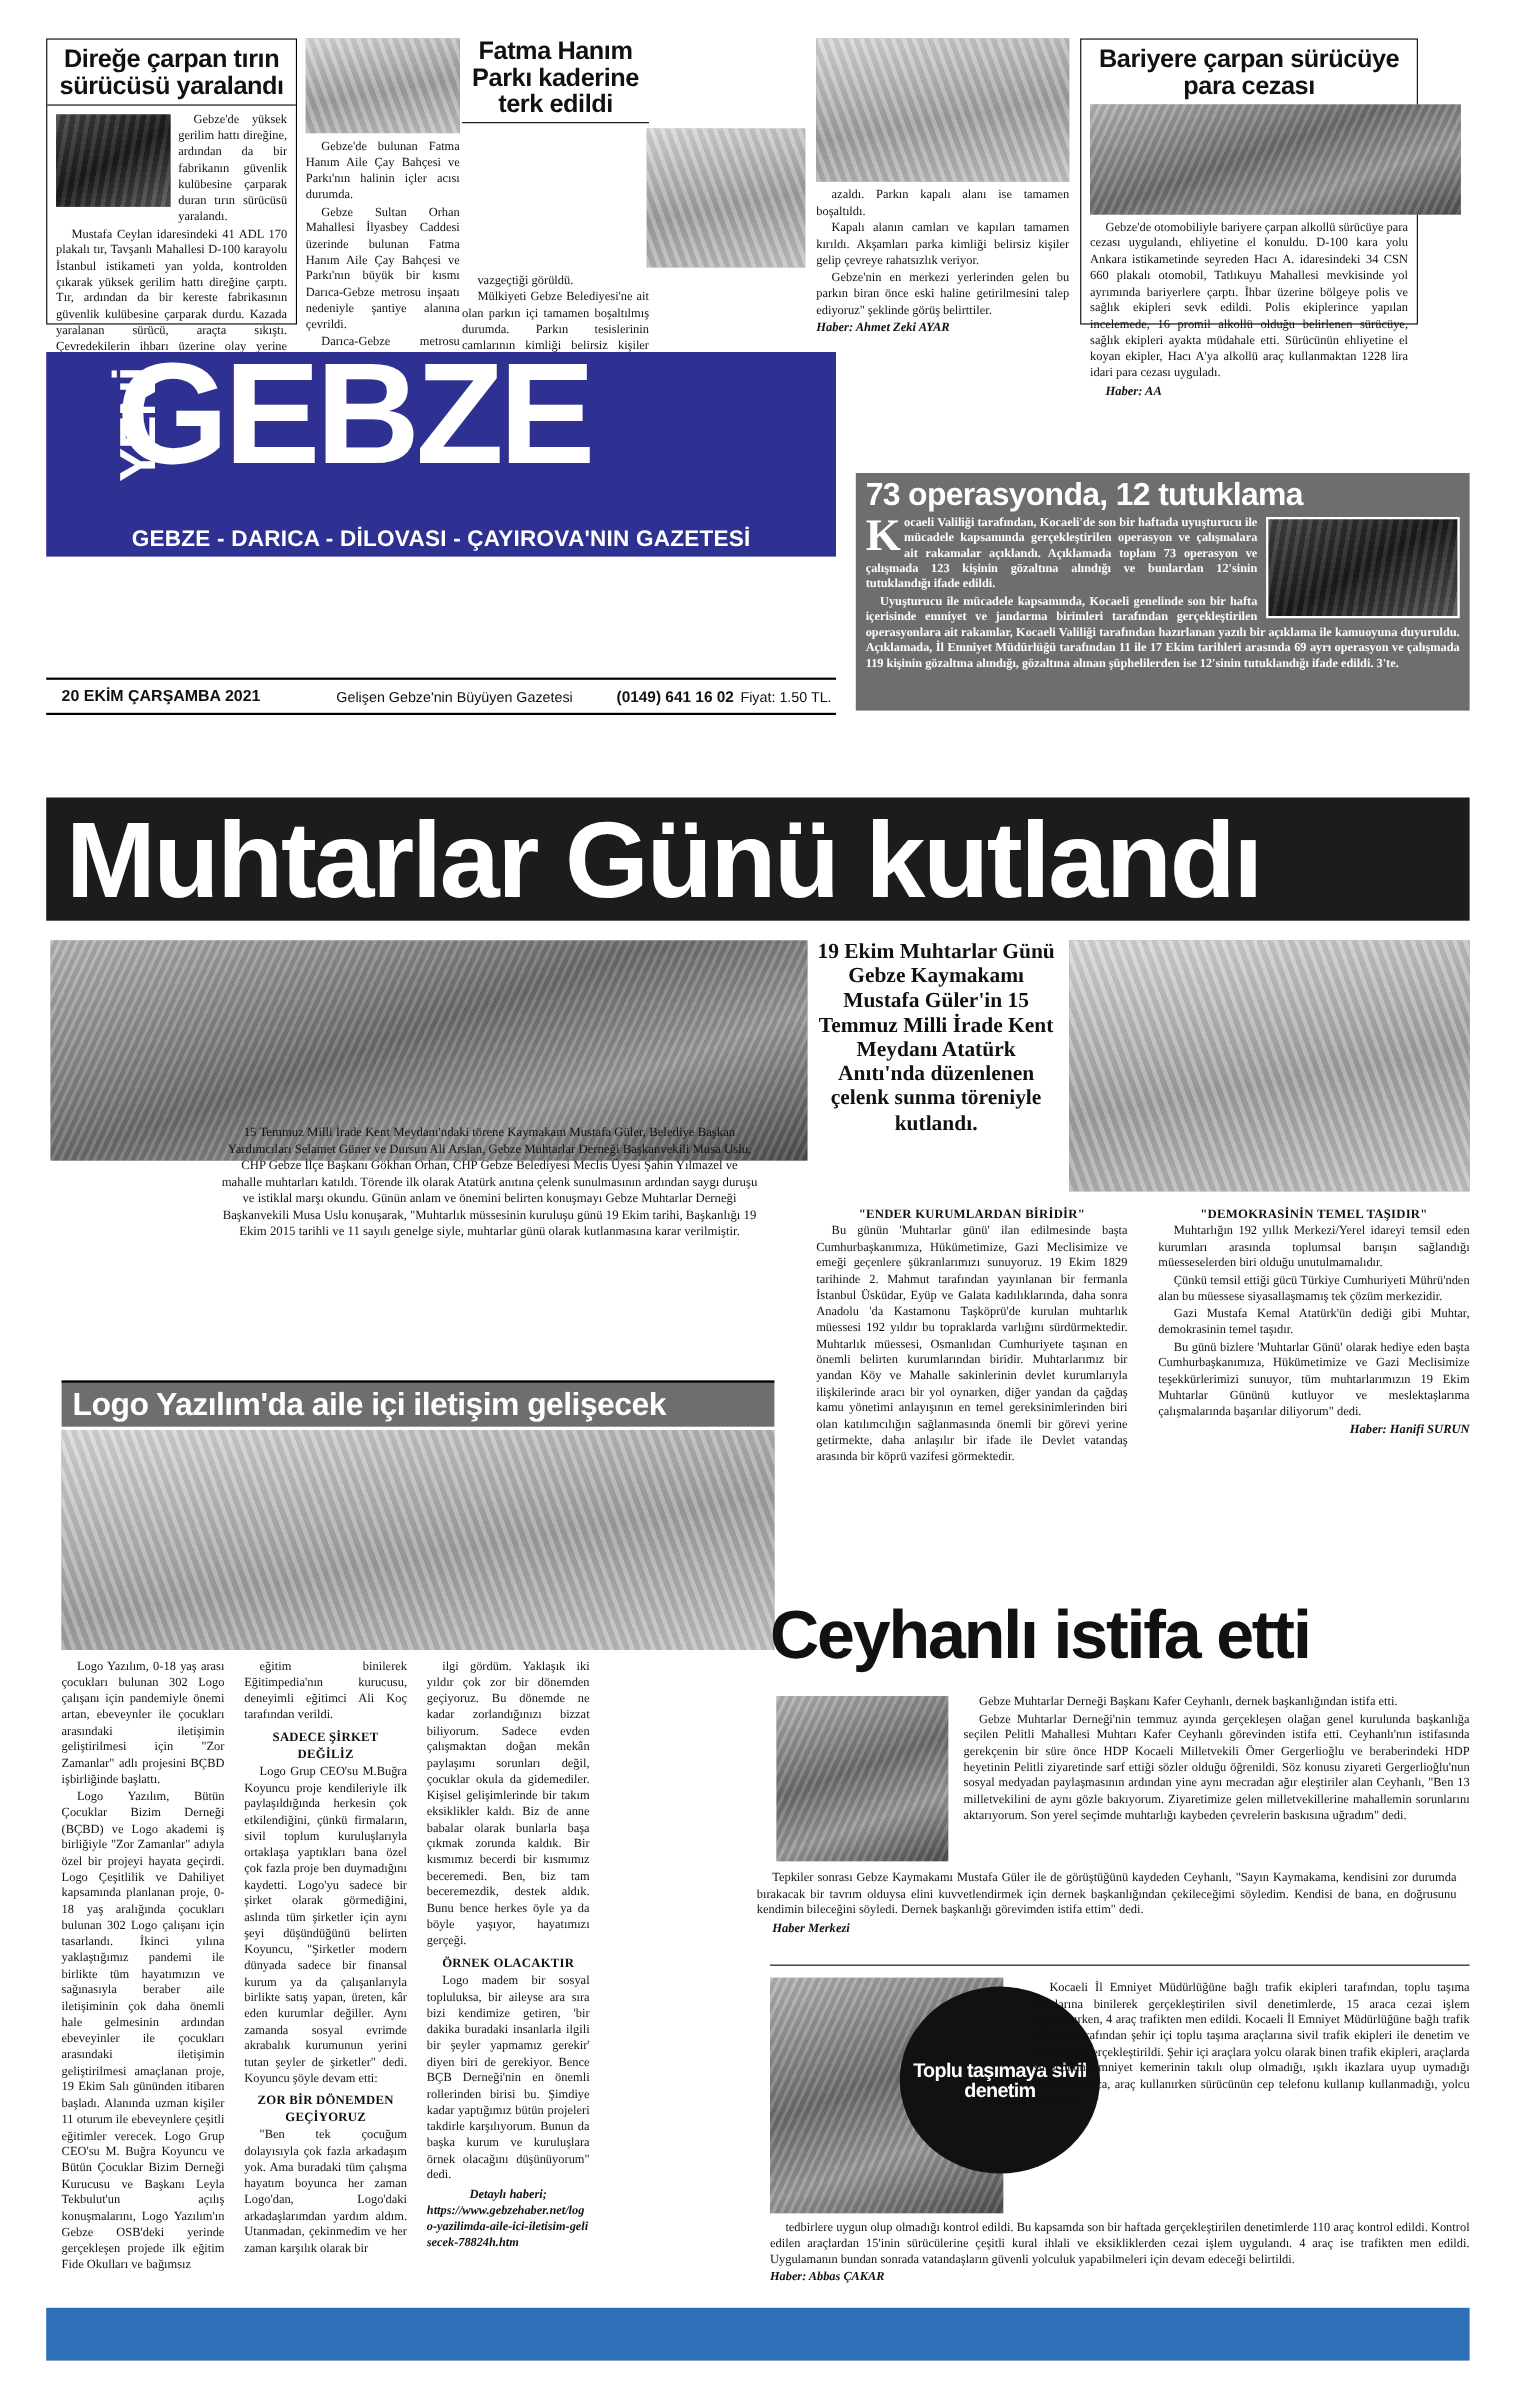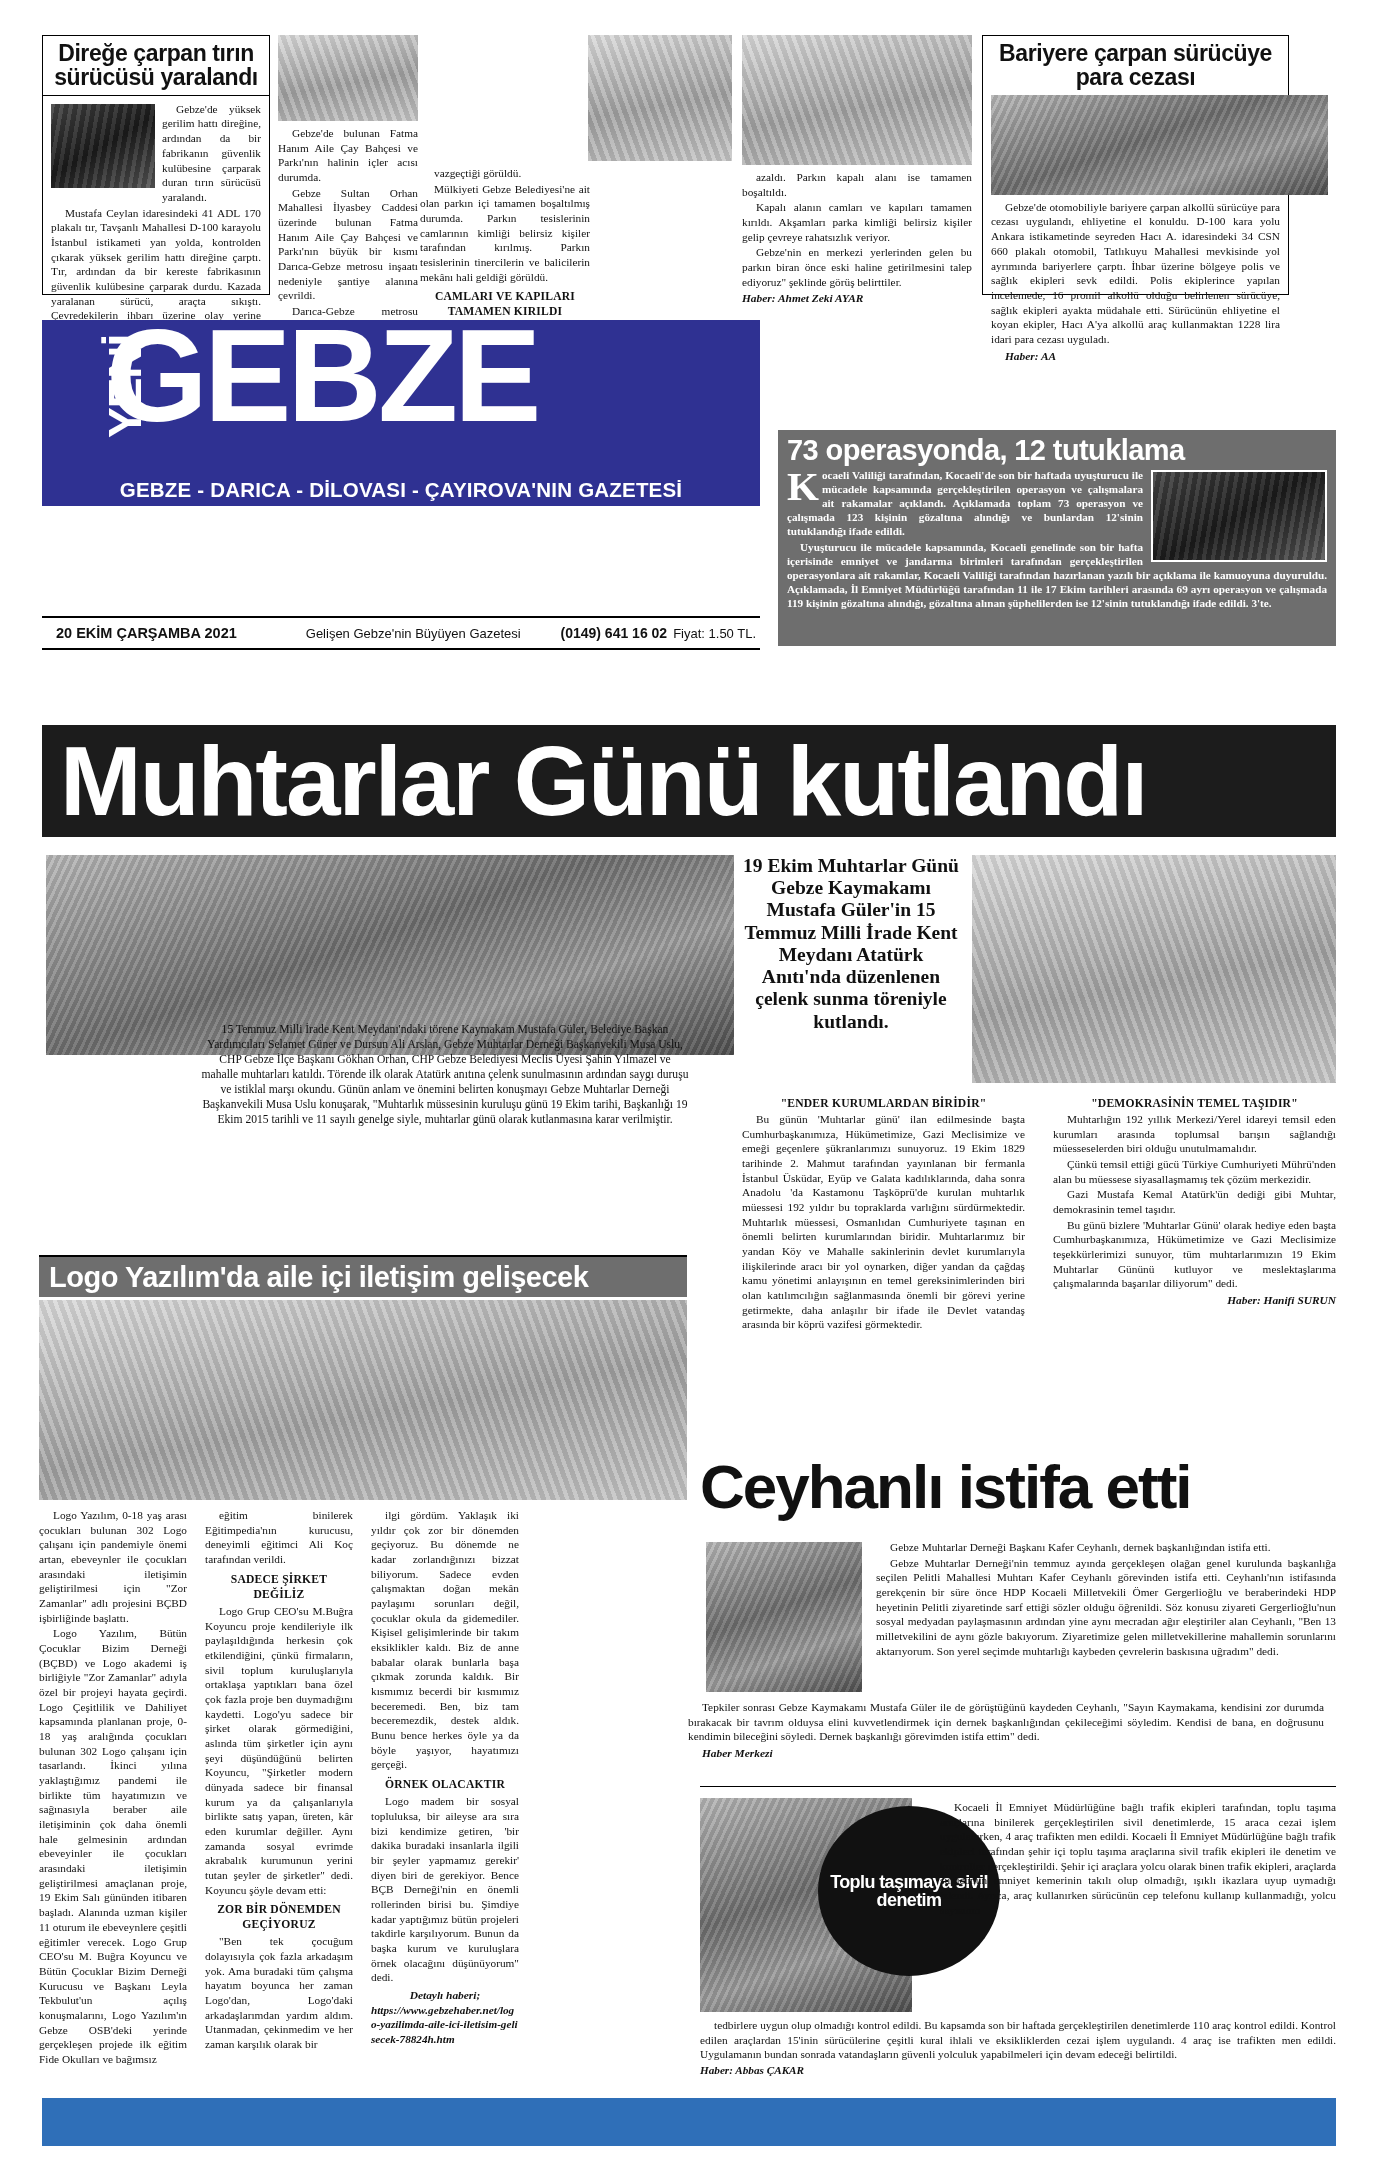--- a/index.html
+++ b/index.html
@@ -146,21 +146,21 @@
     font-family:"Liberation Serif", serif;font-weight:bold;
     font-size:19.5px;line-height:1.14;text-align:center;
   }
   .mainphoto2{position:absolute;left:972px;top:855px;width:364px;height:228px;}
 
   .twocol{position:absolute;left:742px;top:1092px;width:594px;}
   .twocol .col{width:283px;float:left;}
   .twocol .col.right{margin-left:28px;}
 
   
-  .logobox{position:absolute;left:39px;top:1255px;width:648px;}
+  .logobox{position:absolute;left:56px;top:1255px;width:648px;}
   .secthead{
     background:#6e6e6e;color:#fff;
     font-family:"Liberation Sans", sans-serif;font-weight:bold;
     font-size:29px;line-height:1.38;padding-left:10px;letter-spacing:-.5px;
     border-top:2px solid #000;
   }
   .logophoto{width:648px;height:200px;margin-top:3px;}
   .logocols{margin-top:8px;}
   .logocols .c{width:148px;float:left;margin-right:18px;}
   .logocols .c.last{margin-right:0;}
@@ -214,20 +214,25 @@
     <div class="tbox" id="story-2">
       <div class="photo light p2"></div>
       <div class="body-txt">
         <p>Gebze'de bulunan Fatma Hanım Aile Çay Bahçesi ve Parkı'nın halinin içler acısı durumda.</p>
         <p>Gebze Sultan Orhan Mahallesi İlyasbey Caddesi üzerinde bulunan Fatma Hanım Aile Çay Bahçesi ve Parkı'nın büyük bir kısmı Darıca-Gebze metrosu inşaatı nedeniyle şantiye alanına çevrildi.</p>
         <p>Darıca-Gebze metrosu inşaatı nedeniyle parkın işletmesini alan firmanın parkı işletmeden</p>
       </div>
     </div>
 
     <div class="tbox" id="story-3">
+      <div style="width:170px;">
+        <div class="s3-headwrap">
+          <div class="thead" style="margin:0;">Fatma Hanım Parkı kaderine terk edildi</div>
+        </div>
+      </div>
       <div class="photo light p3"></div>
       <div class="body-txt" style="width:170px;float:left;">
         <p>vazgeçtiği görüldü.</p>
         <p>Mülkiyeti Gebze Belediyesi'ne ait olan parkın içi tamamen boşaltılmış durumda. Parkın tesislerinin camlarının kimliği belirsiz kişiler tarafından kırılmış. Parkın tesislerinin tinercilerin ve balicilerin mekânı hali geldiği görüldü.</p>
         <div class="subhead">CAMLARI VE KAPILARI TAMAMEN KIRILDI</div>
         <p>Parkın çocuk oyun alanına çocukların abli getirmeye korktuklarını ifade eden vatandaşlar, "Darıca-Gebze metrosu inşaatının başlamasının ardından çok kısa ve gürültü olmasından dolayı parka gelmeler</p>
       </div>
     </div>
 
     <div class="tbox" id="story-4">

